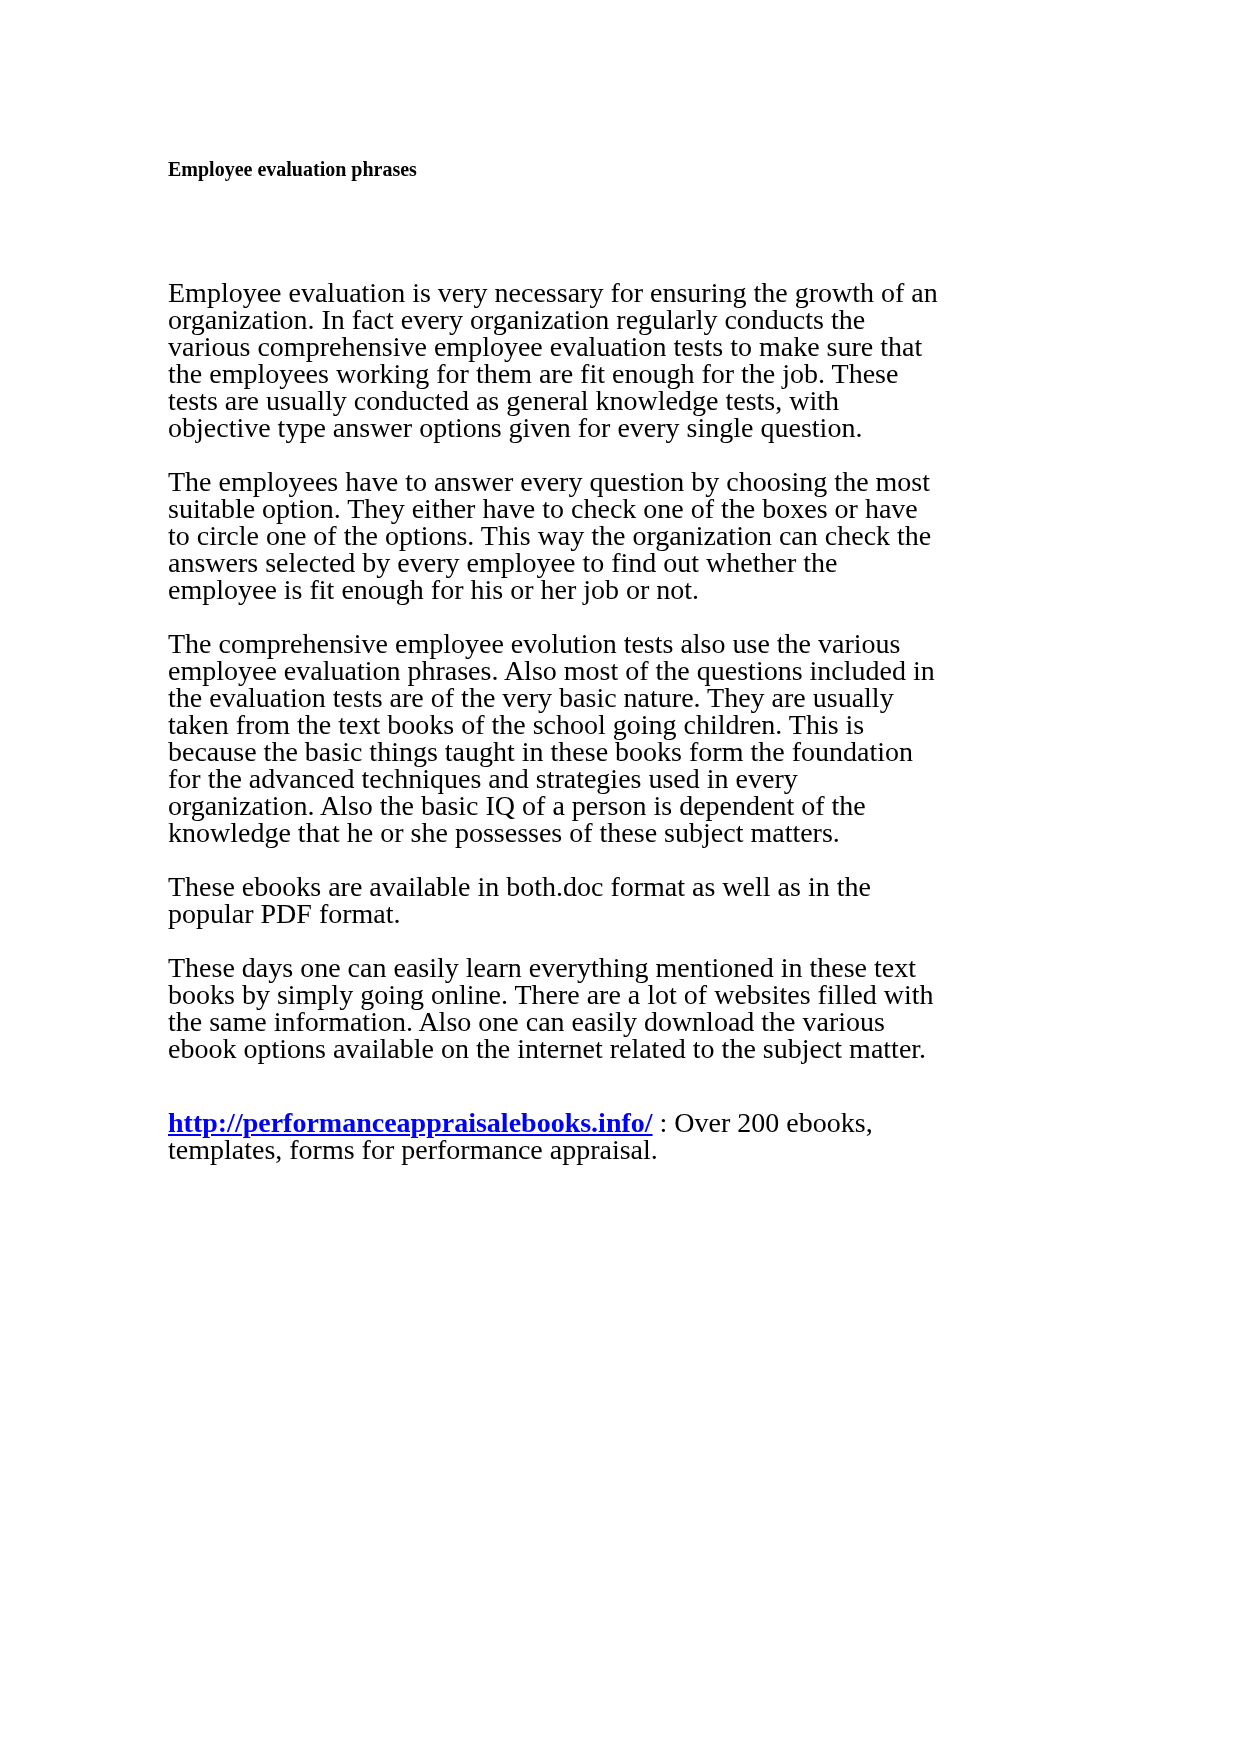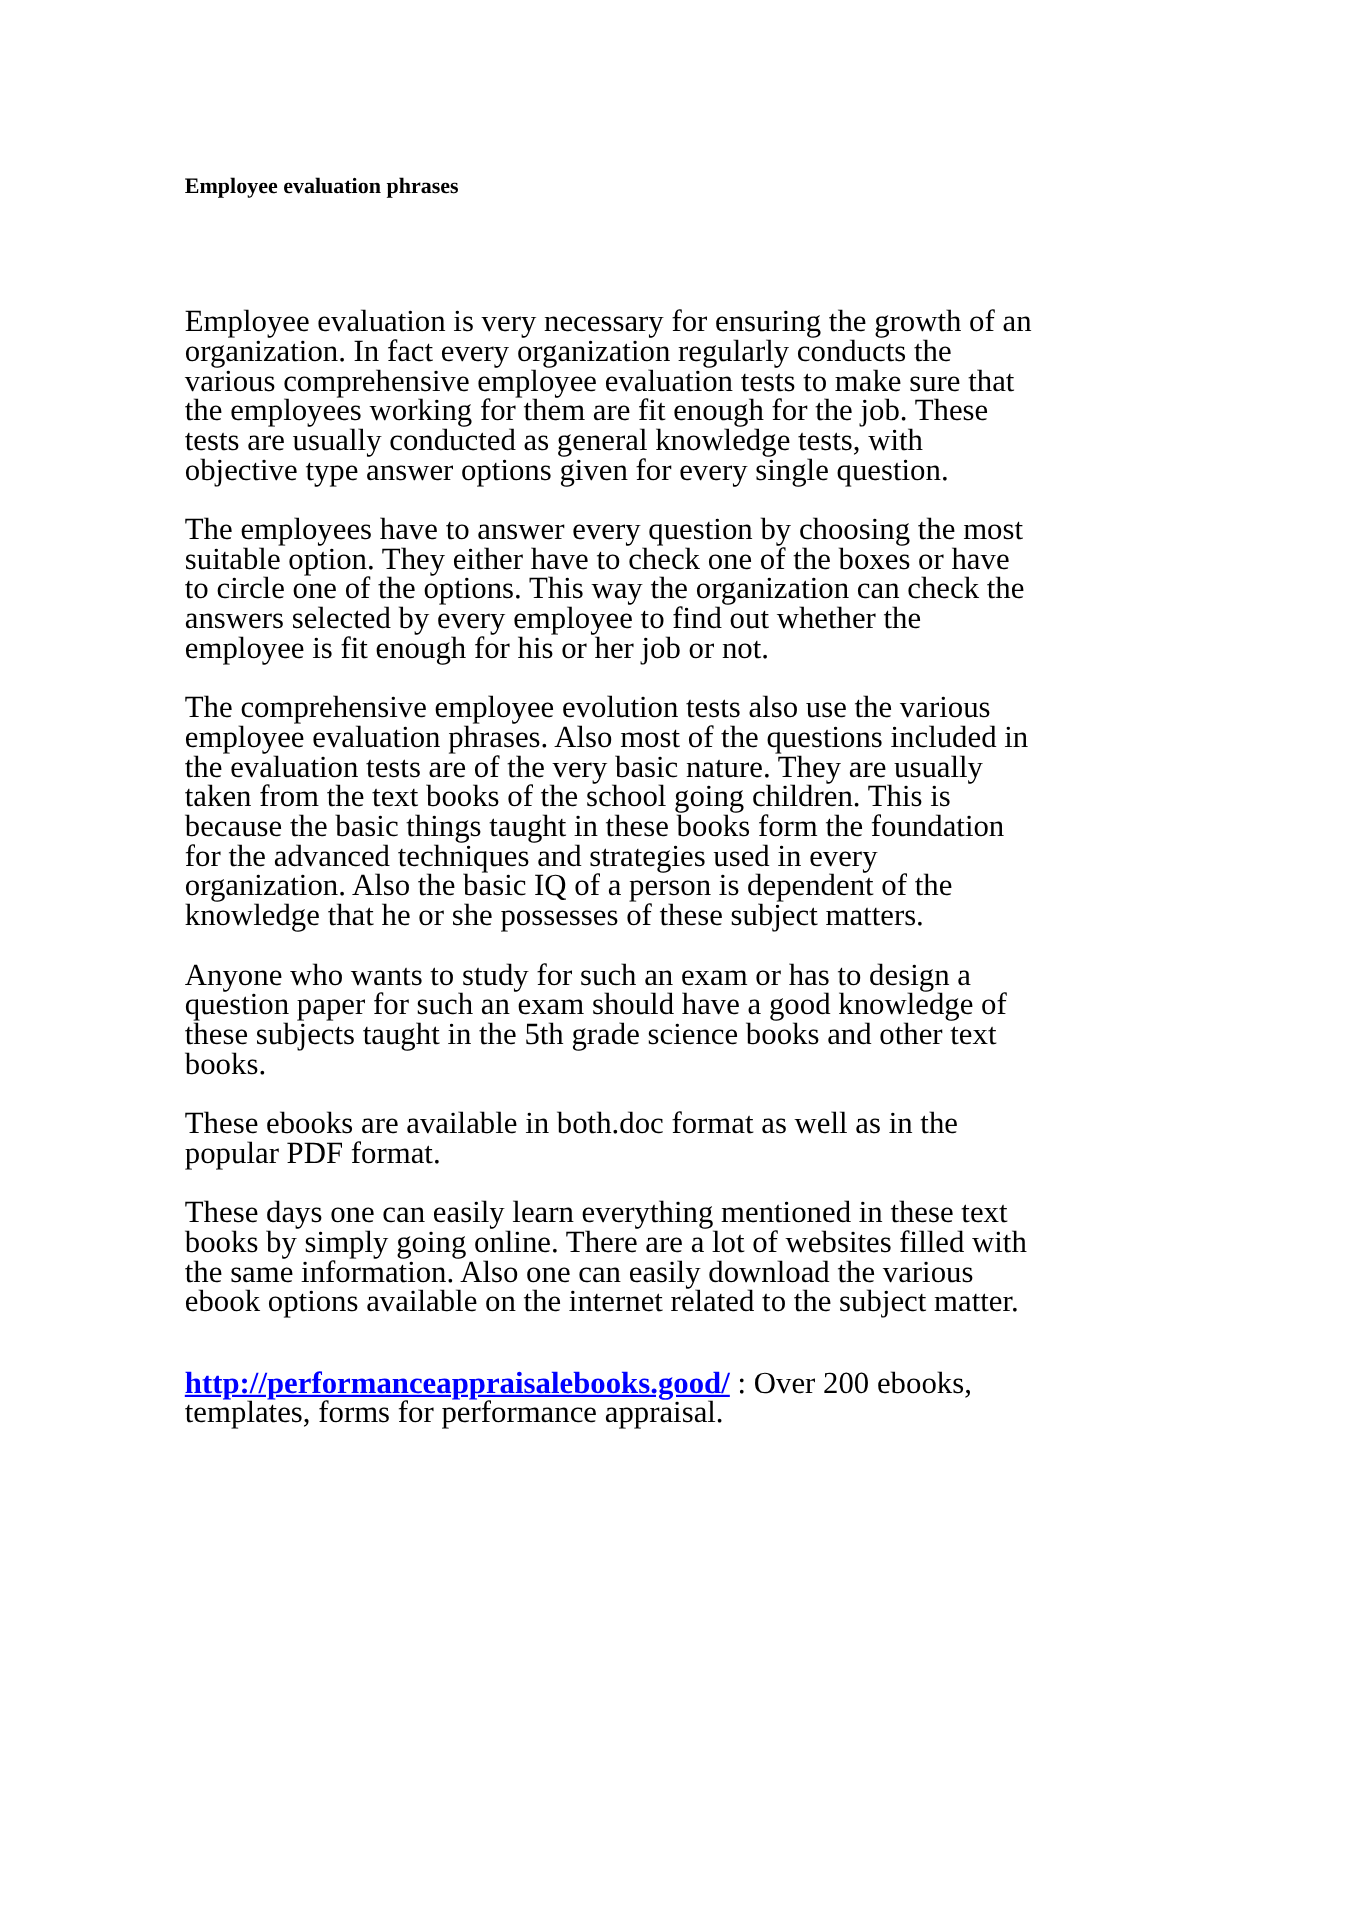--- a/index.html
+++ b/index.html
@@ -46,20 +46,19 @@
 <body>
 
 <div class="page">
   <div class="content">
 
     <h1 class="title">Employee evaluation phrases</h1>
 
     <p class="para">Employee evaluation is very necessary for ensuring the growth of an organization. In fact every organization regularly conducts the various comprehensive employee evaluation tests to make sure that the employees working for them are fit enough for the job. These tests are usually conducted as general knowledge tests, with objective type answer options given for every single question.</p>
     <p class="para">The employees have to answer every question by choosing the most suitable option. They either have to check one of the boxes or have to circle one of the options. This way the organization can check the answers selected by every employee to find out whether the employee is fit enough for his or her job or not.</p>
     <p class="para">The comprehensive employee evolution tests also use the various employee evaluation phrases. Also most of the questions included in the evaluation tests are of the very basic nature. They are usually taken from the text books of the school going children. This is because the basic things taught in these books form the foundation for the advanced techniques and strategies used in every organization. Also the basic IQ of a person is dependent of the knowledge that he or she possesses of these subject matters.</p>
-    <p class="para">Anyone who wants to study for such an exam or has to design a question paper for such an exam should have a good knowledge of these subjects taught in the 5th grade science books and other text books.</p>
     <p class="para">These ebooks are available in both.doc format as well as in the popular PDF format.</p>
     <p class="para">These days one can easily learn everything mentioned in these text books by simply going online. There are a lot of websites filled with the same information. Also one can easily download the various ebook options available on the internet related to the subject matter.</p>
 
-    <p class="para link-para"><a class="link" href="#" style="color: rgb(0, 0, 255);">http://performanceappraisalebooks.good/</a><span> : Over 200 ebooks, templates, forms for performance appraisal.</span></p>
+    <p class="para link-para"><a class="link" href="#" style="color: rgb(0, 0, 255);">http://performanceappraisalebooks.info/</a><span> : Over 200 ebooks, templates, forms for performance appraisal.</span></p>
 
   </div>
 </div>
 
 </body></html>

